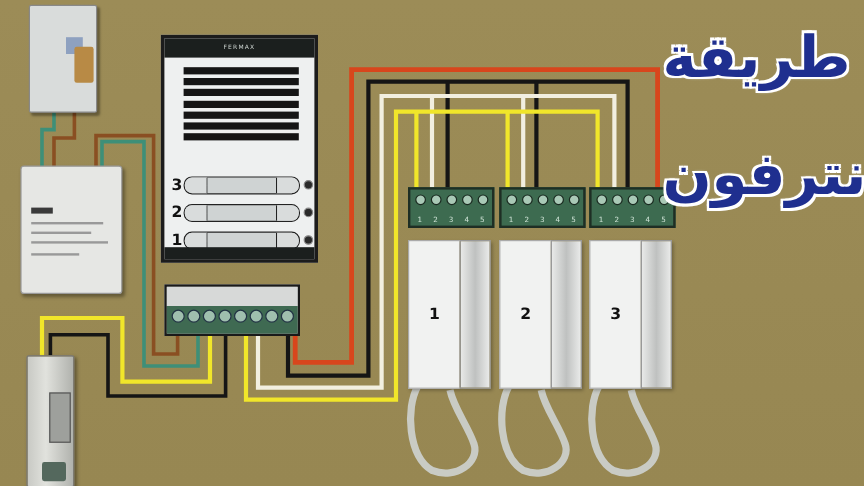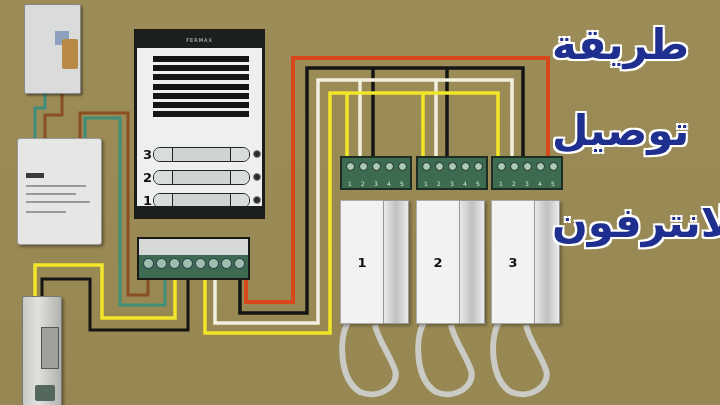--- a/index.html
+++ b/index.html
@@ -11,21 +11,21 @@
     }
     .stage { position: absolute; left: 0; top: 0; width: 720px; height: 405px; background: linear-gradient(180deg,#9c8c57 0%, #978752 100%); }
     svg.wires { position: absolute; left: 0; top: 0; }
     .title-wrap {
       position: absolute; right: 8px; top: 14px; width: 160px;
       display: flex; flex-direction: column; align-items: flex-end;
       direction: rtl;
     }
     .title-line {
       font-family: "DejaVu Sans", sans-serif; font-weight: bold;
-      color: #1f2f8f; font-size: 42px; line-height: 1;
+      color: #1f2f8f; font-size: 48px; line-height: 1;
       text-shadow: 0 0 3px #fff, 0 0 3px #fff, 1px 1px 0 #fff, -1px -1px 0 #fff, 1px -1px 0 #fff, -1px 1px 0 #fff, 2px 2px 0 #fff, -2px -2px 0 #fff, 2px -2px 0 #fff, -2px 2px 0 #fff;
       text-align: left; white-space: nowrap;
     }
     .tl1 { margin-top: 10px; }
     .tl2 { margin-top: 44px; }
     .tl3 { margin-top: 50px; }
     .tl4 { margin-top: 48px; }
 
     
     .panel {
@@ -232,16 +232,15 @@
     <div class="body">
       <div class="base">
           <span class="num">3</span>
         </div>
       <div class="handset"></div>
     </div>
   </div>
 
   <div class="title-wrap">
     <div class="title-line tl1">طريقة</div>
-    <div class="title-line tl2">توصيل</div>
     <div class="title-line tl3">الانترفون</div>
   </div>
 </div>
 
 </body></html>

